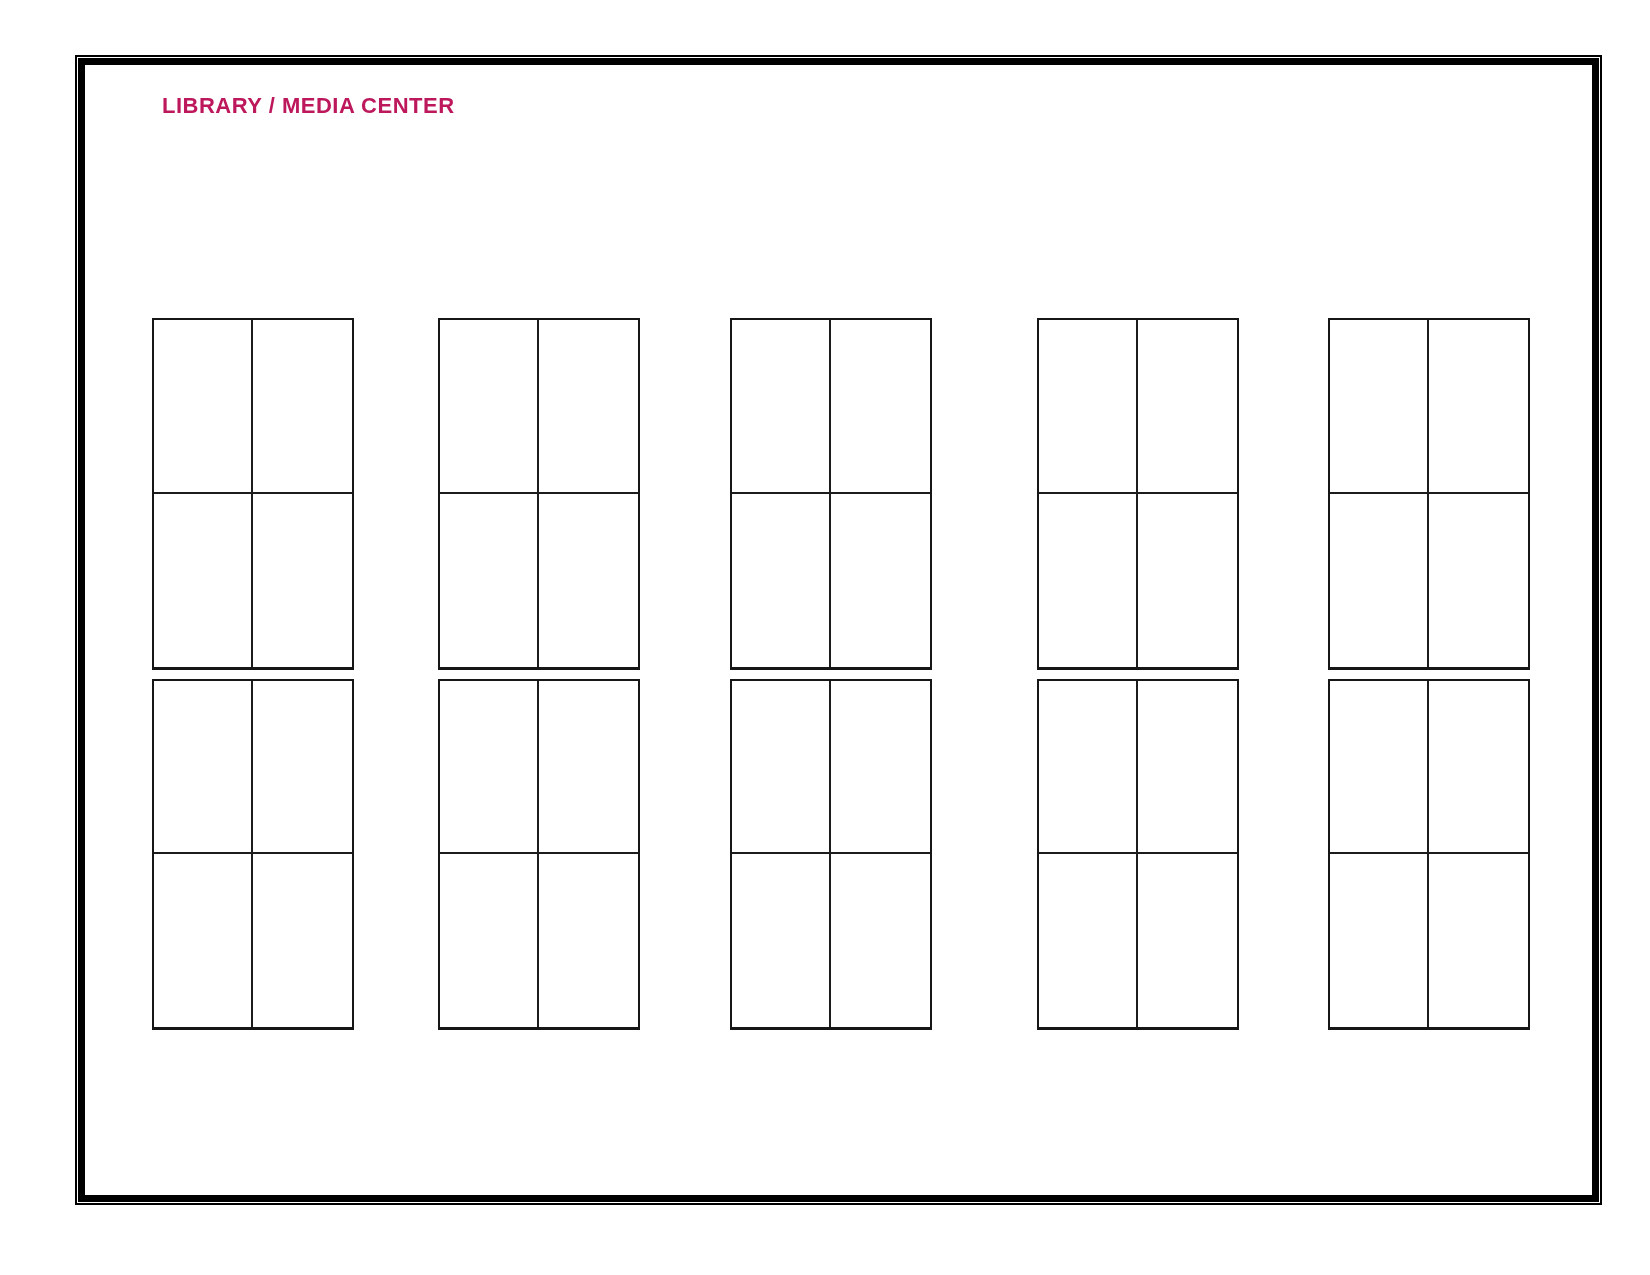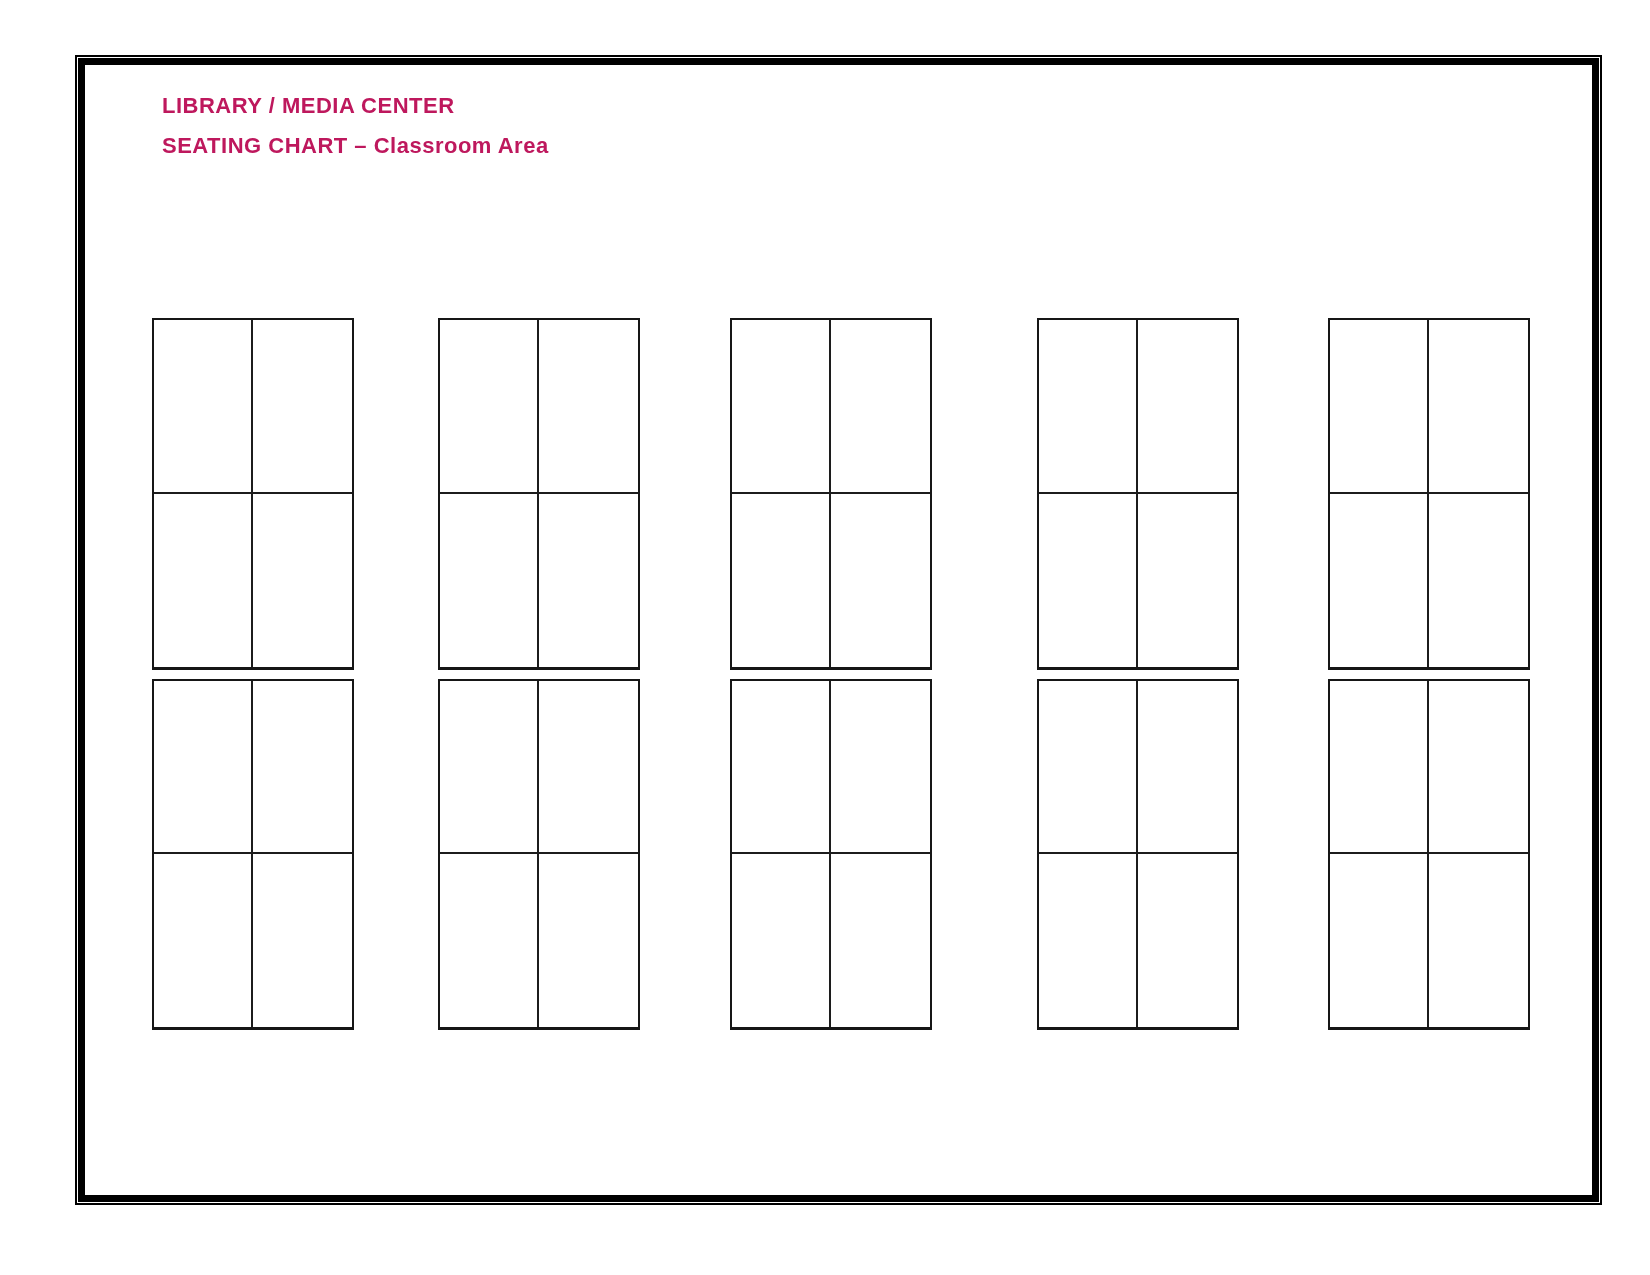--- a/index.html
+++ b/index.html
@@ -70,21 +70,20 @@
 <body>
 
 <div class="canvas">
 
   <div class="frame-outer">
     <div class="frame-inner"></div>
   </div>
 
   <div class="title-block">
     <div>LIBRARY / MEDIA CENTER</div>
-    <div>SEATING CHART – Classroom Area</div>
   </div>
 
   <div class="seating-area" id="seating-area">
       <div class="seat-table" style="left: 152px; top: 318px; width: 202px; height: 352px;">
         <div class="seat row-top col-left"></div>
         <div class="seat row-top"></div>
         <div class="seat col-left"></div>
         <div class="seat"></div>
       </div>
       <div class="seat-table" style="left: 438px; top: 318px; width: 202px; height: 352px;">

